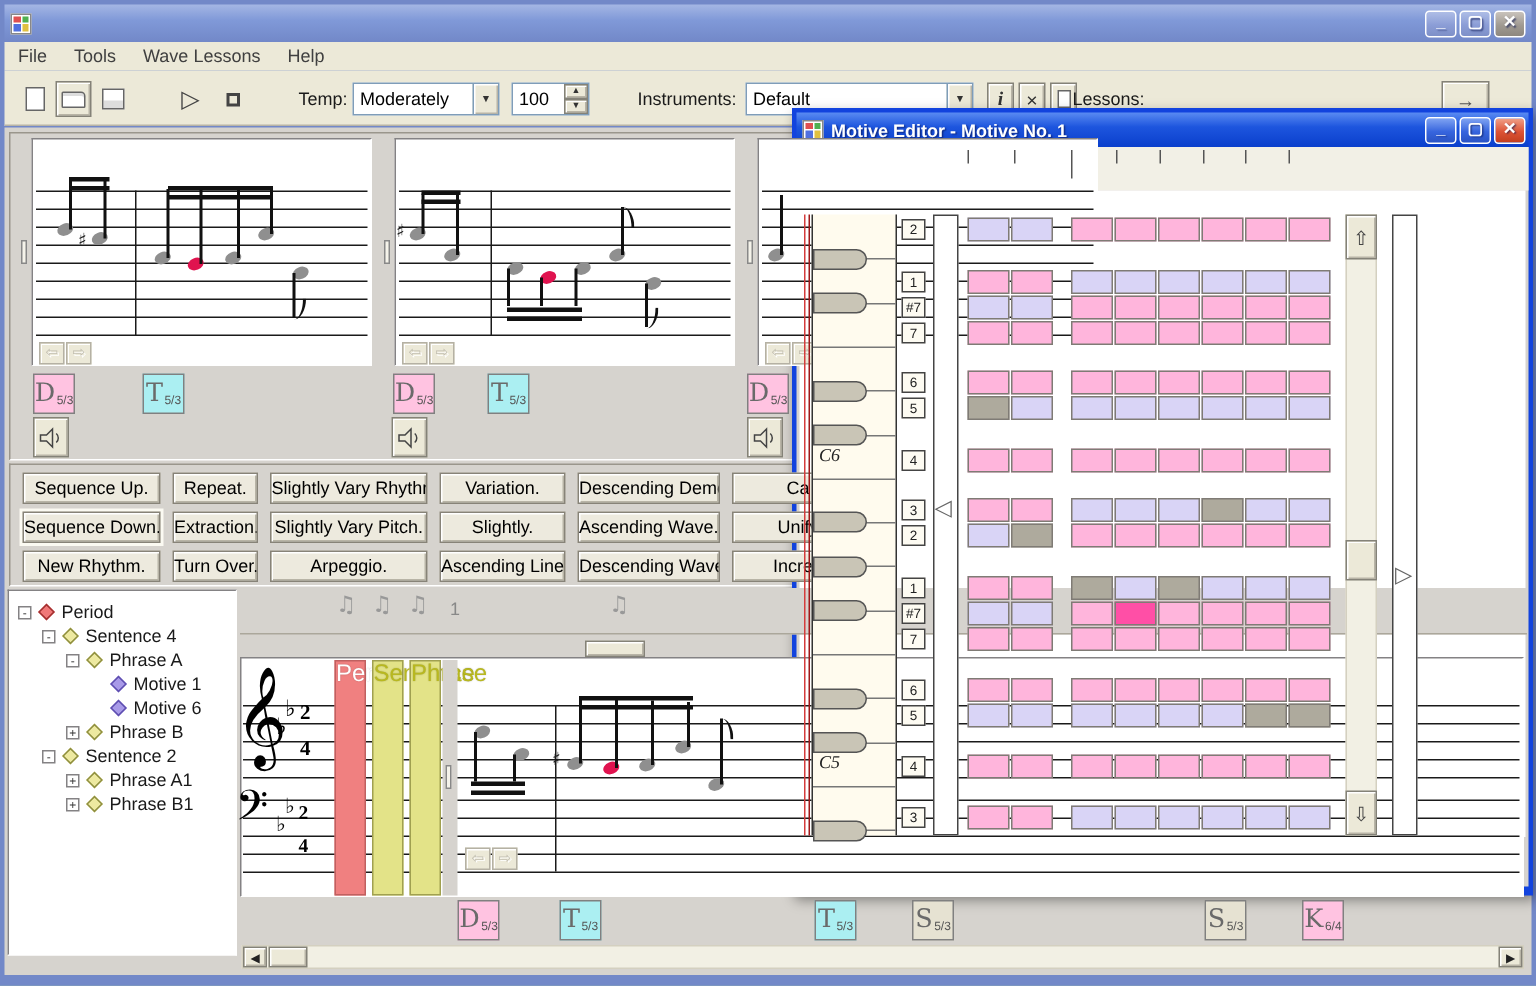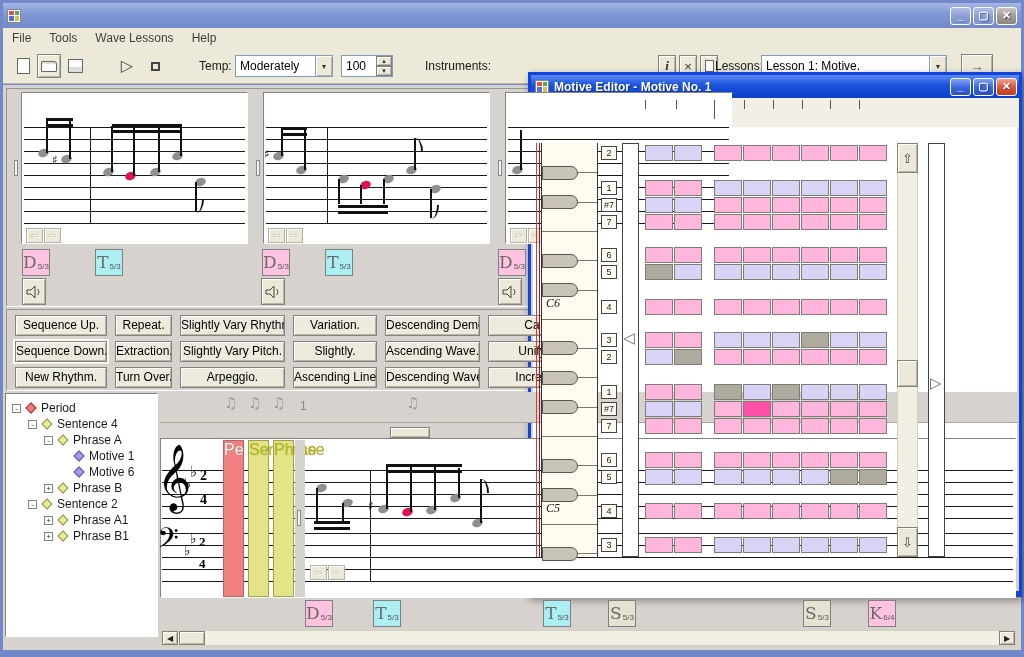--- a/index.html
+++ b/index.html
@@ -123,32 +123,32 @@
       </div>
       <div class="abs combo" style="left:338px;top:8px;width:52px;height:22px;">
         <span class="val">100</span>
         <span style="display:flex;flex-direction:column;width:16px;align-self:stretch;">
           <span class="minibtn" style="flex:1;font-size:6px;color:#333;">▲</span>
           <span class="minibtn" style="flex:1;font-size:6px;color:#333;">▼</span>
         </span>
       </div>
 
       <span class="abs lbl" style="left:422px;top:12px;">Instruments:</span>
+      <div class="abs combo" style="left:494px;top:8px;width:152px;height:22px;">
+        <span class="val">Default</span>
+        <span class="drop">▼</span>
+      </div>
 
       <div class="abs minibtn" style="left:655px;top:8px;width:18px;height:22px;font-family:'Liberation Serif',serif;font-style:italic;font-weight:bold;font-size:13px;color:#333;">i</div>
       <div class="abs minibtn" style="left:676px;top:8px;width:18px;height:22px;font-size:13px;color:#333;">×</div>
       <div class="abs minibtn" style="left:697px;top:8px;width:18px;height:22px;">
         <div style="width:9px;height:12px;background:#fff;border:1px solid #666;"></div>
       </div>
 
       <span class="abs lbl" style="left:712px;top:12px;">Lessons:</span>
-      <div class="abs combo" style="left:758px;top:8px;width:186px;height:22px;">
-        <span class="val">Lesson 1: Motive.</span>
-        <span class="drop">▼</span>
-      </div>
       <div class="abs minibtn" style="left:958px;top:7px;width:32px;height:24px;font-size:13px;color:#555;">→</div>
     </div>
 
     <div class="abs" style="left:3px;top:85px;width:1018px;height:565px;background:#D6D3CE;"></div>
 
     <div class="abs groove" id="panels-frame" style="left:6px;top:88px;width:1012px;height:219px;background:#D6D3CE;"></div>
 
     <div class="abs groove" id="transform-frame" style="left:6px;top:309px;width:1012px;height:82px;background:#D6D3CE;"></div>
 
     <div class="abs sunken white-box" id="tree" style="left:5px;top:393px;width:153px;height:244px;overflow:hidden;padding-top:6px;">

